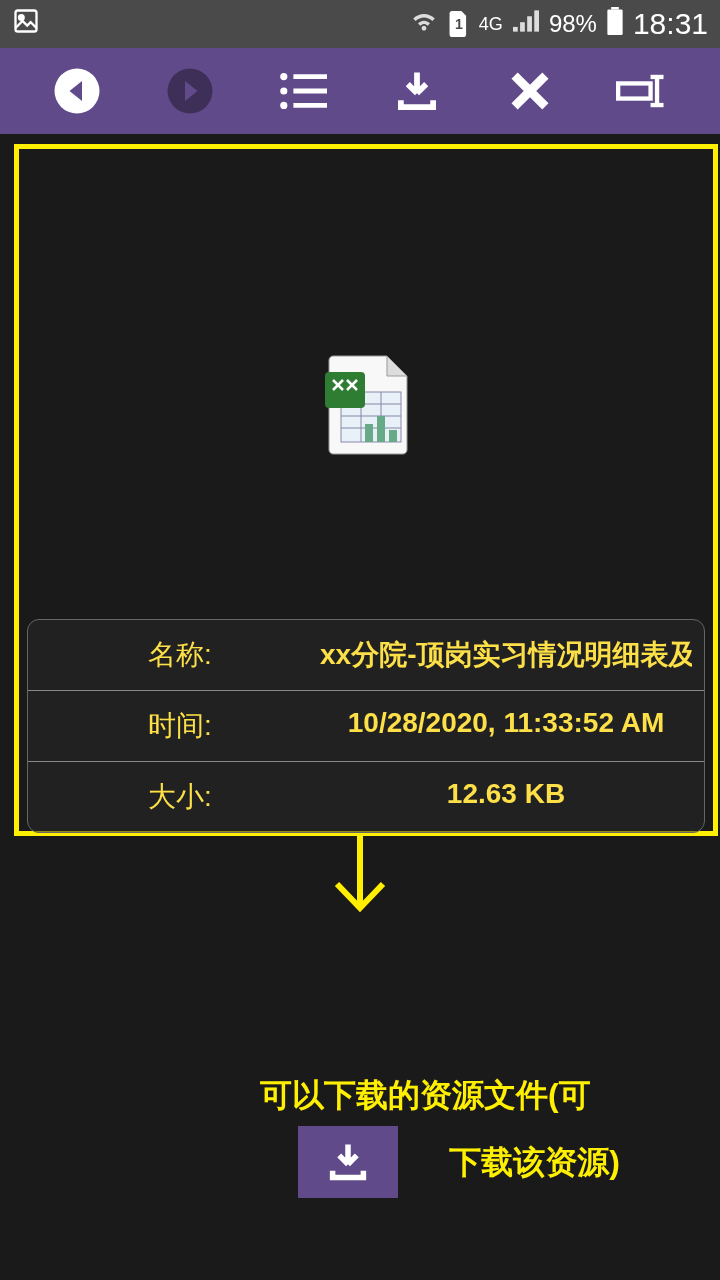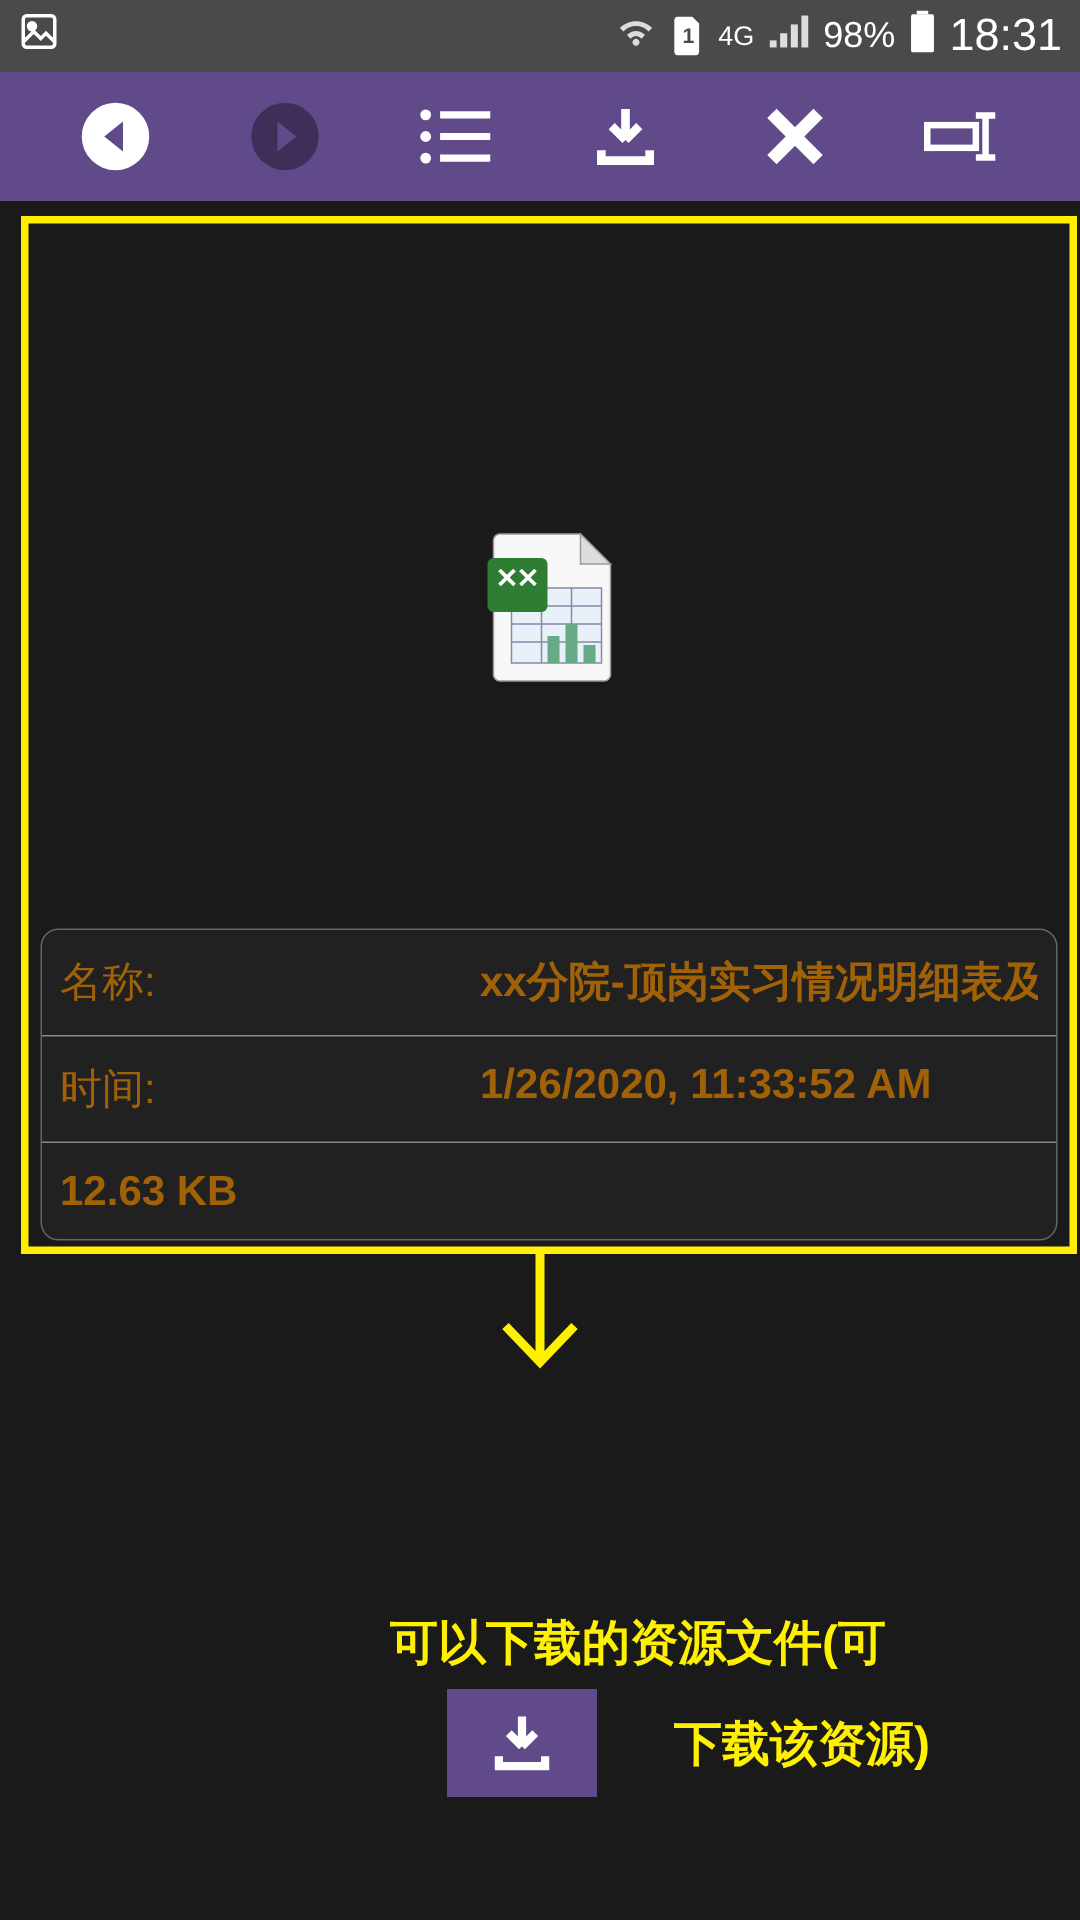--- a/index.html
+++ b/index.html
@@ -68,22 +68,23 @@
     .info-panel {
       margin: 0 8px;
       border: 1px solid #666;
       border-radius: 12px;
       background: rgba(40,40,40,0.5);
     }
     .info-row {
       display: flex;
       padding: 16px 12px;
       border-bottom: 1px solid #888;
-      color: #a16207;
+      color: #fde047;
       font-size: 28px;
+      text-align: center;
     }
     .info-row:last-child { border-bottom: none; }
     .info-label { width: 280px; flex-shrink: 0; }
     .info-value { flex: 1; white-space: nowrap; overflow: hidden; font-weight: bold; }
     .arrow-down {
       position: absolute;
       top: 700px;
       left: 50%;
       transform: translateX(-50%);
     }
@@ -225,23 +226,24 @@
         </svg>
       </div>
     </div>
     <div class="info-panel">
       <div class="info-row">
         <span class="info-label">名称:</span>
         <span class="info-value">xx分院-顶岗实习情况明细表及统计</span>
       </div>
       <div class="info-row">
         <span class="info-label">时间:</span>
-        <span class="info-value">1/26/2020, 11:33:52 AM</span>
+        <span class="info-value">10/28/2020, 11:33:52 AM</span>
       </div>
       <div class="info-row">
+        <span class="info-label">大小:</span>
         <span class="info-value">12.63 KB</span>
       </div>
     </div>
   </div>
 
   <div class="arrow-down">
     <svg width="70" height="90" viewBox="0 0 70 90" fill="none" stroke="#fef000" stroke-width="6">
       <line x1="35" y1="0" x2="35" y2="70"></line>
       <path d="M12 50l23 24 23-24"></path>
     </svg>

